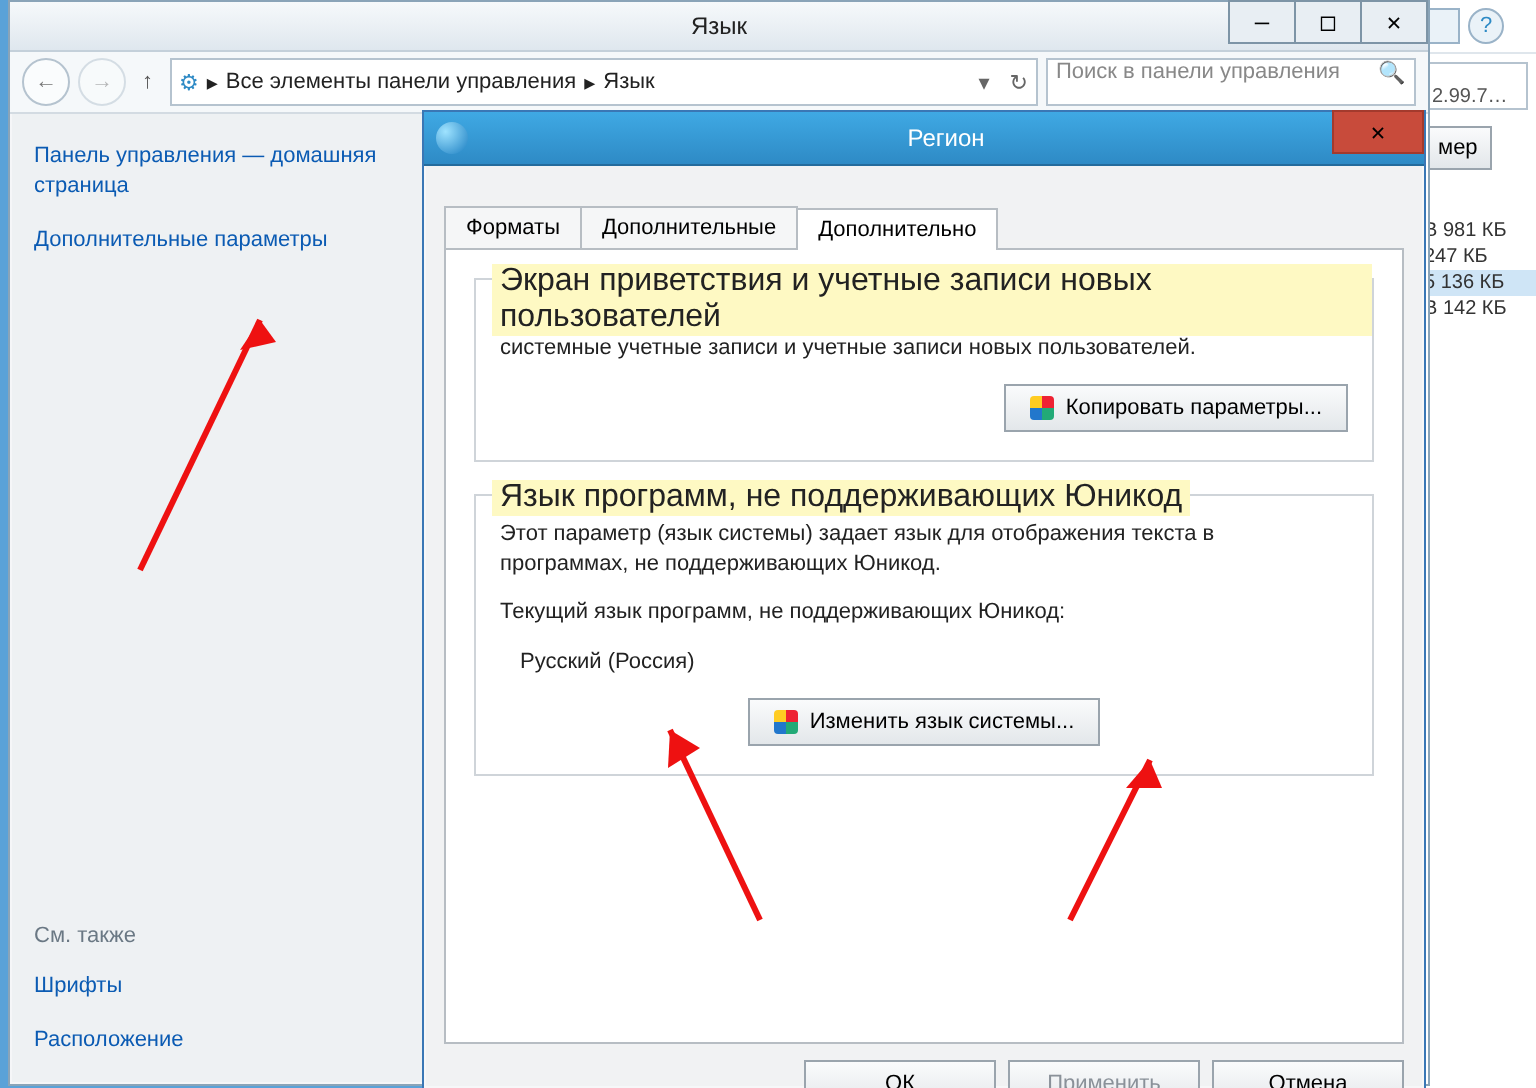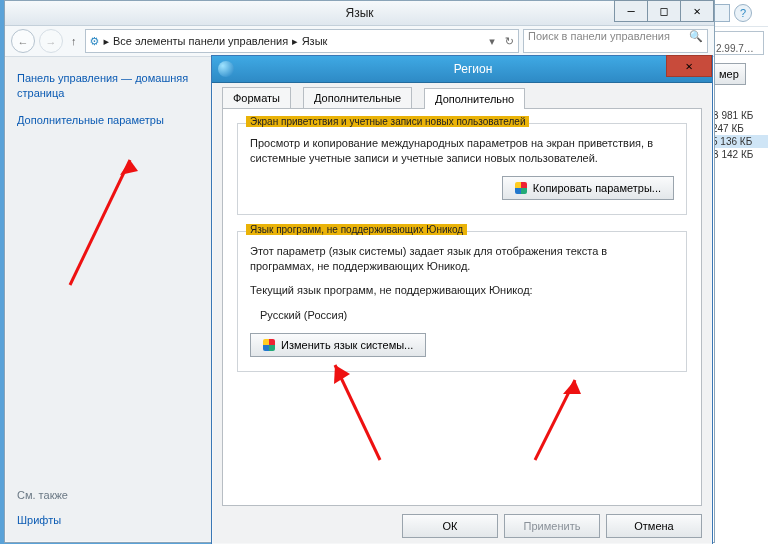--- a/index.html
+++ b/index.html
@@ -31,26 +31,26 @@
   #peek .row{font-size:10px;color:#333;padding:1px 4px;text-align:left;white-space:nowrap}
   #peek .hdr{display:flex;gap:4px;padding:4px;border-bottom:1px solid #dfe6ec}
   #peek .sq{width:16px;height:16px;border:1px solid #9ab3c8;background:#eaf2f8}
   #peek .bread{height:22px;border:1px solid #b5c3cf;margin:4px;font-size:10px;display:flex;align-items:flex-end;padding:0 3px;color:#555}
   
   #region-win{left:211px;top:55px;width:500px;height:488px;background:#f1f2f3;border:1px solid #3a77b5}
   #region-win .titlebar{background:linear-gradient(#3fa9e4,#2e8ac5);color:#fff;border-bottom:1px solid #246b9c;height:26px}
   #region-win .titlebar .title{color:#fff;font-size:12px}
   #region-win .titlebar .icon{width:16px;height:16px;margin-left:6px;border-radius:50%;background:radial-gradient(circle at 30% 30%,#9fe3ff,#1b7ec2)}
   #region-win .titbtn.close{background:#c84b3b;border-color:#a33a2d;width:44px;height:20px;color:#000;font-weight:bold}
-  .tabs{display:flex;padding:4px 10px 0 10px;gap:13px}
+  .tabs{display:flex;padding:20px 10px 0 10px;gap:0}
   .tab{padding:4px 10px;border:1px solid #b7bdc3;border-bottom:none;background:#f5f6f7;font-size:11px;margin-right:-1px;cursor:pointer}
   .tab.active{background:#fff;position:relative;top:1px}
   .tabpage{margin:0 10px 0 10px;border:1px solid #b7bdc3;background:#fff;height:398px;padding:14px 14px;box-sizing:border-box;overflow:hidden}
   .group{border:1px solid #cfd4d9;padding:10px 12px 14px 12px;margin-bottom:16px;position:relative}
-  .group > .legend{position:absolute;top:-8px;left:8px;background:#eab308;padding:0 4px;font-size:10px;color:#222}
+  .group > .legend{position:absolute;top:-8px;left:8px;background:#fef9c3;padding:0 4px;font-size:16px;color:#222}
   .group p{margin:2px 0 10px 0;font-size:11px;color:#222;line-height:1.35}
   .winbtn{display:inline-flex;align-items:center;gap:6px;height:22px;padding:0 12px;border:1px solid #9aa4ad;background:linear-gradient(#fafbfc,#e3e7ea);font-size:11px;cursor:pointer}
   .winbtn .shield{width:12px;height:12px;display:inline-block;background:conic-gradient(#e23 0 25%,#2a7 0 50%,#27c 0 75%,#fc2 0 100%);border-radius:2px}
   .btnrow{display:flex;justify-content:flex-end;gap:6px;padding:8px 10px}
   .btnrow .winbtn{min-width:70px;justify-content:center}
   .btnrow .winbtn.disabled{color:#8a9199}
   
   .arrow{position:absolute;pointer-events:none}
   .arrow line{stroke:#e11;stroke-width:3}
   .arrow polygon{fill:#e11}
@@ -104,20 +104,21 @@
       <span style="color:#888">🔍</span>
     </div>
   </div>
   <div class="cp-body">
     <div class="cp-side">
       <a>Панель управления — домашняя страница</a>
       <a>Дополнительные параметры</a>
       <div class="spacer"></div>
       <span class="muted">См. также</span>
       <a>Шрифты</a>
+      <a>Расположение</a>
     </div>
     <div class="cp-main">
       <h2>Из</h2>
       <div class="sub"><span>До</span><br><span>осн</span></div>
       <div style="padding:4px 0 8px 0"><span class="winbtn" style="border:1px solid #c9d2da;background:#f1f5f8">
             <span>Доб</span>
           </span></div>
       <div class="langlist">
         <div class="cell"><span>В</span></div>
       </div>
@@ -147,21 +148,21 @@
           <span class="shield"></span>
           <span>Копировать параметры...</span>
         </span>
       </div>
     </div>
     <div class="group">
       <span class="legend">Язык программ, не поддерживающих Юникод</span>
       <p>Этот параметр (язык системы) задает язык для отображения текста в программах, не поддерживающих Юникод.</p>
       <p>Текущий язык программ, не поддерживающих Юникод:</p>
       <p style="padding-left:10px">Русский (Россия)</p>
-      <div style="text-align:left">
+      <div style="text-align:center">
         <span class="winbtn">
           <span class="shield"></span>
           <span>Изменить язык системы...</span>
         </span>
       </div>
     </div>
   </div>
   <div class="btnrow">
     <span class="winbtn">ОК</span>
     <span class="winbtn disabled">Применить</span>

